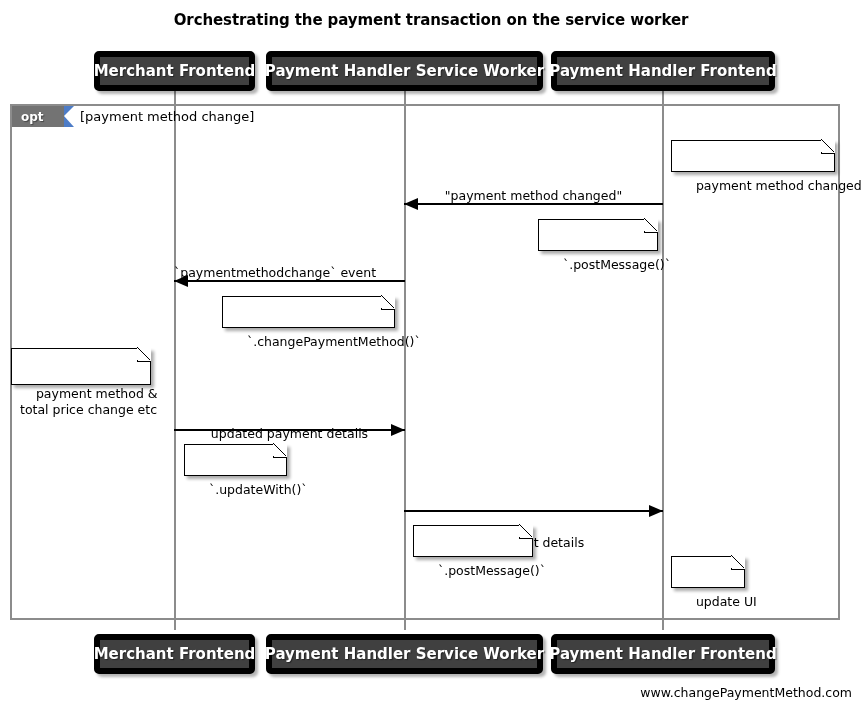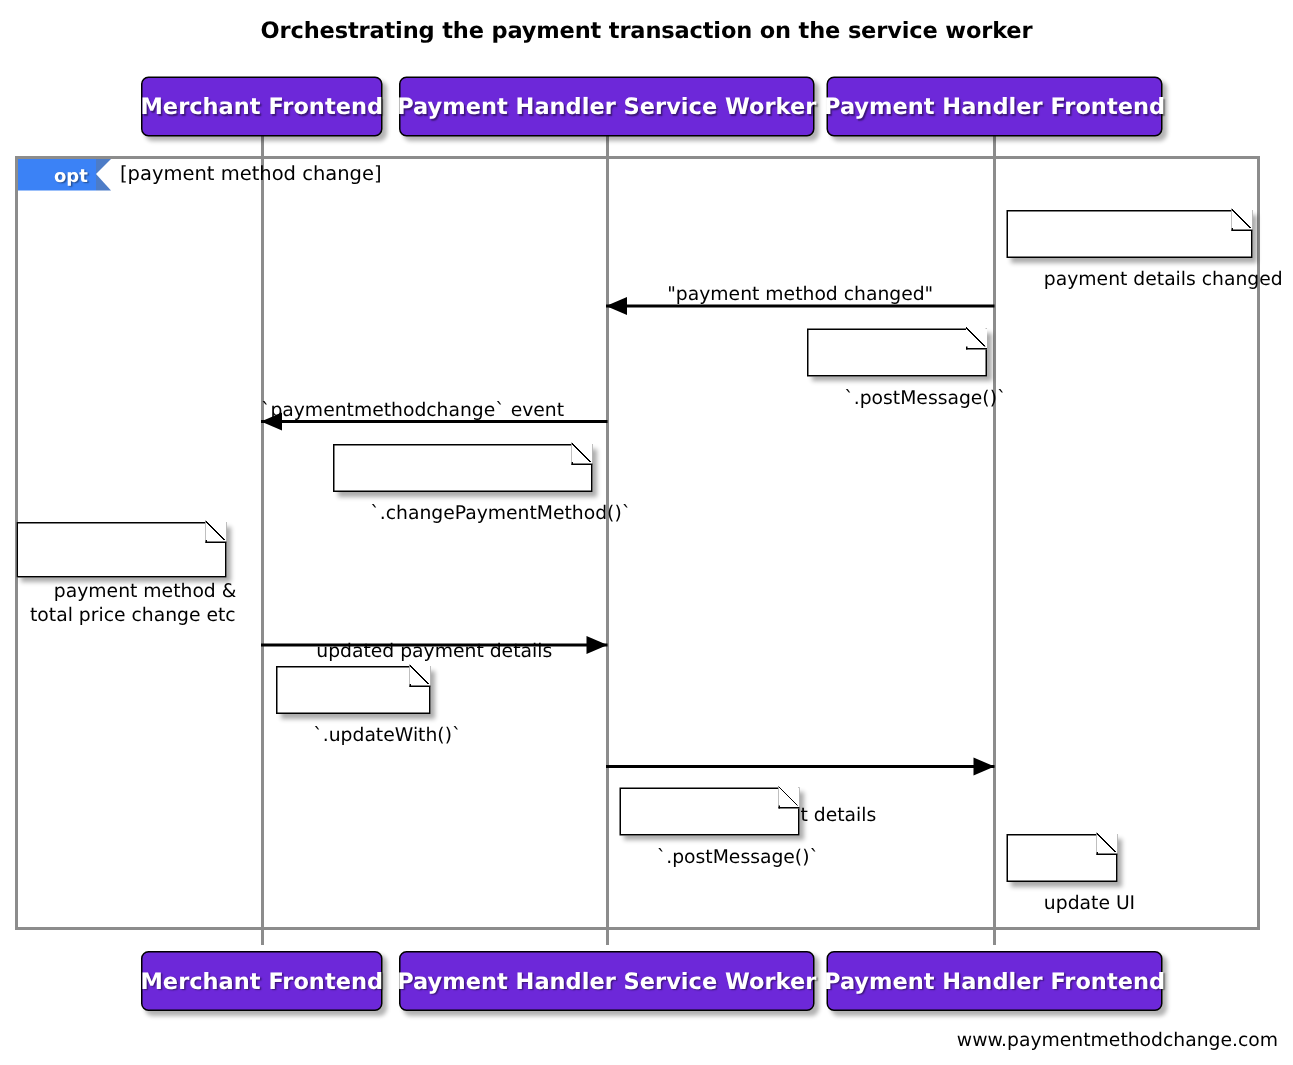--- a/index.html
+++ b/index.html
@@ -38,22 +38,22 @@
   .lifeline {
     position: absolute;
     width: 2px;
     background: #8c8c8c;
   }
 
   
   .participant {
     position: absolute;
     height: 40px;
-    background: #6d28d9;
-    border: 1px solid #000000;
+    background: #404040;
+    border: 6px solid #000000;
     border-radius: 5px;
     box-shadow: 3px 3px 3px rgba(0,0,0,0.30);
     color: #ffffff;
     font-size: 15px;
     font-weight: bold;
     display: flex;
     align-items: center;
     justify-content: center;
     text-shadow: 1px 1px 1px rgba(0,0,0,0.45);
     white-space: nowrap;
@@ -63,27 +63,27 @@
   
   .fragment-box {
     position: absolute;
     border: 2px solid #8c8c8c;
     box-sizing: border-box;
     background: transparent;
   }
   .fragment-tab {
     position: absolute;
     height: 21px;
-    background: #3b82f6;
+    background: #737373;
     color: #ffffff;
     font-size: 12px;
     font-weight: bold;
     display: flex;
     align-items: center;
-    padding-left: 24px;
+    padding-left: 9px;
     box-sizing: border-box;
     text-shadow: 1px 1px 1px rgba(0,0,0,0.4);
   }
   .fragment-tab::after {
     content: "";
     position: absolute;
     right: -10px;
     top: 0;
     width: 0;
     height: 0;
@@ -191,21 +191,21 @@
   </div>
 
   <div class="fragment-box" style="left:10px; top:104px; width:830px; height:516px;"></div>
   <div class="fragment-tab" style="left:12px; top:106px; width:52px;">
     <span>opt</span>
   </div>
   <div class="fragment-condition" style="left:80px; top:109px;">[payment method change]</div>
 
   <div class="note" style="left:671px; top:140px; width:164px; height:32px;">
     <span class="fold"></span>
-    <span>payment details changed</span>
+    <span>payment method changed</span>
   </div>
 
   <div class="msg-line" style="left:404px; top:203px; width:259px;"></div>
   <div class="arrowhead left" style="left:404px; top:198px;"></div>
   <div class="msg-label" style="left:404px; top:188px; width:259px;">"payment method changed"</div>
 
   <div class="note" style="left:538px; top:219px; width:120px; height:32px;">
     <span class="fold"></span>
     <span>`.postMessage()`</span>
   </div>
@@ -251,15 +251,15 @@
   <div class="participant" style="left:94px; top:634px; width:161px;">
     <span>Merchant Frontend</span>
   </div>
   <div class="participant" style="left:266px; top:634px; width:277px;">
     <span>Payment Handler Service Worker</span>
   </div>
   <div class="participant" style="left:551px; top:634px; width:224px;">
     <span>Payment Handler Frontend</span>
   </div>
 
-  <div class="footer-credit">www.paymentmethodchange.com</div>
+  <div class="footer-credit">www.changePaymentMethod.com</div>
 
 </div>
 
 </body></html>

